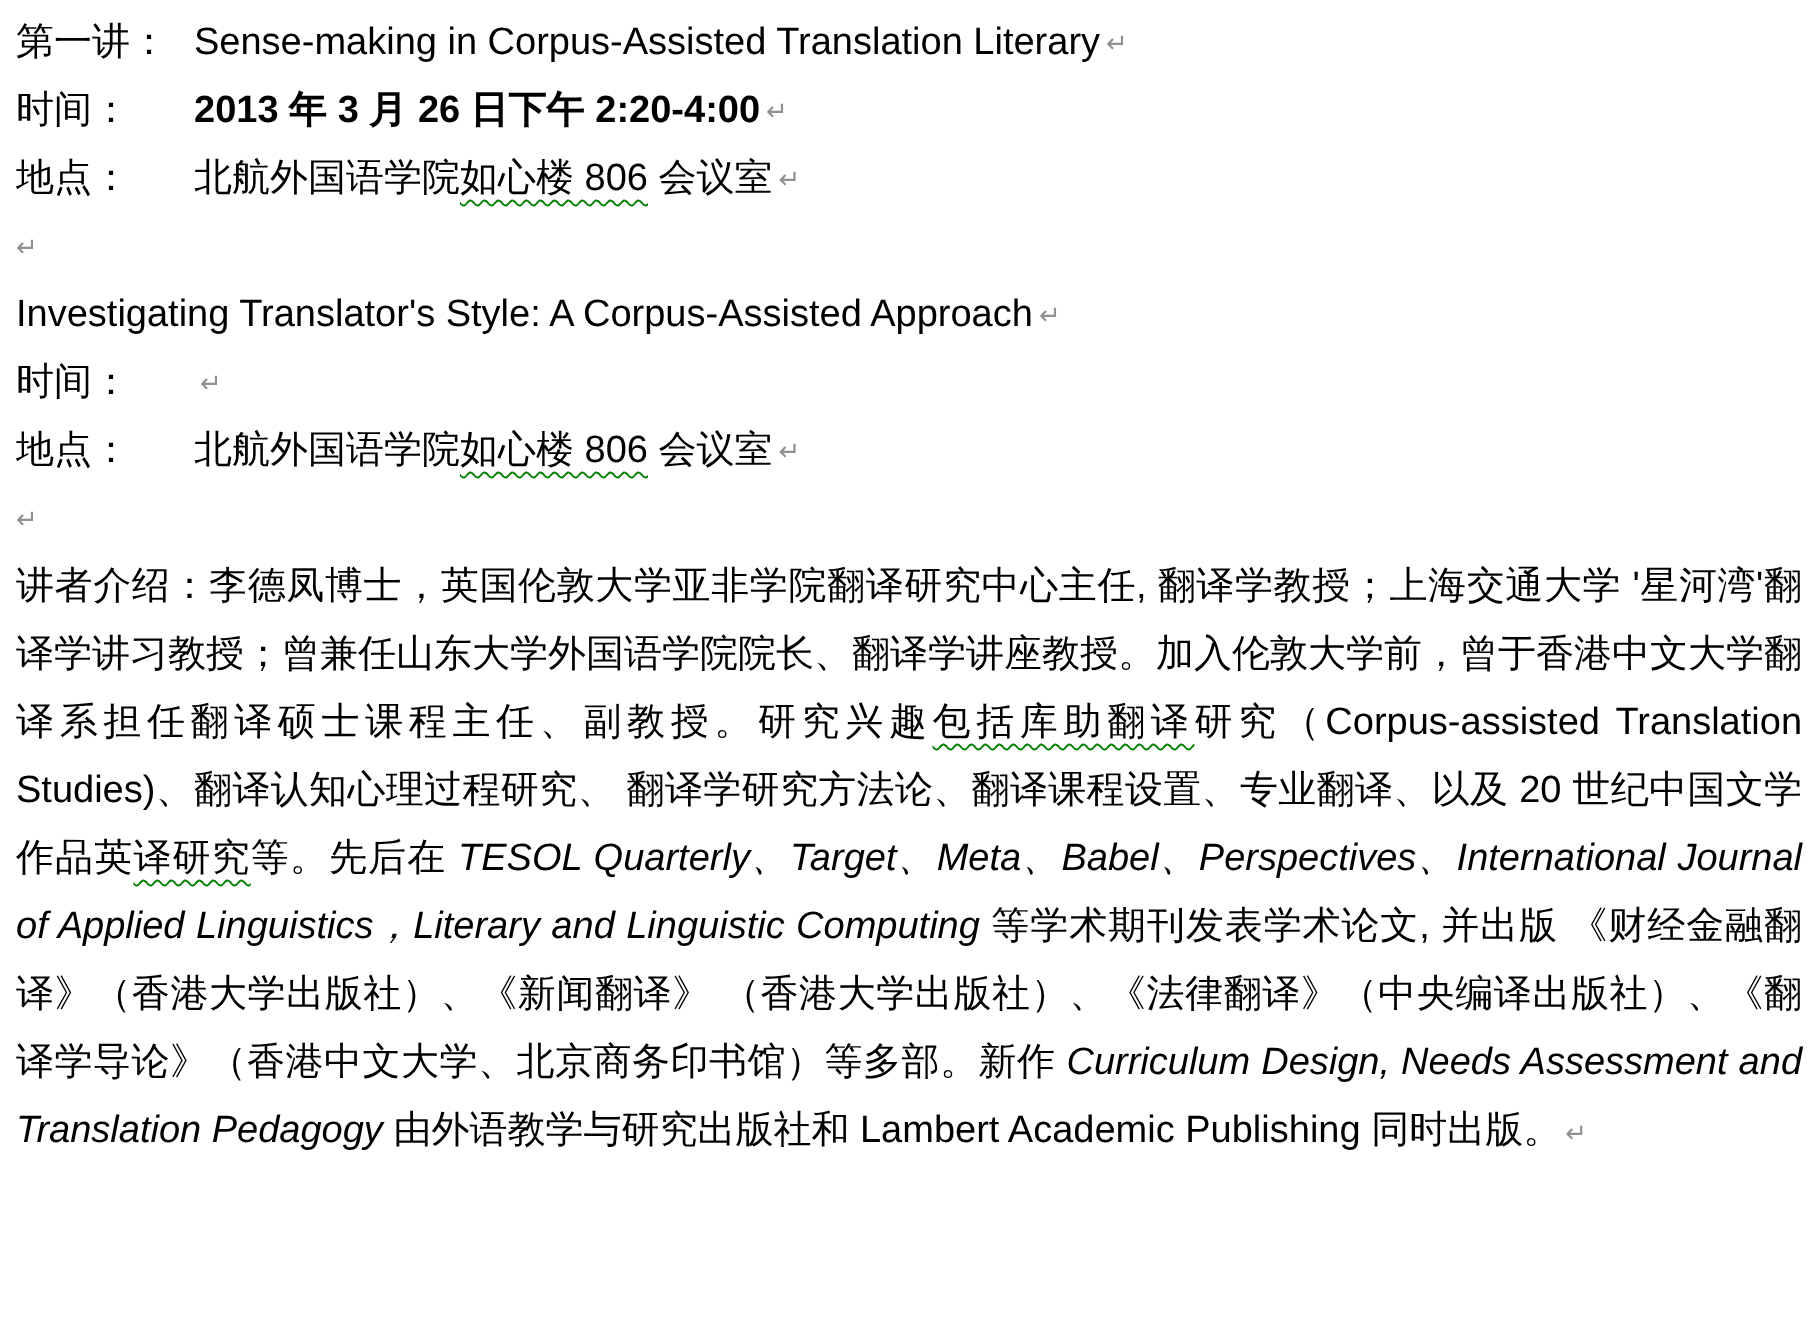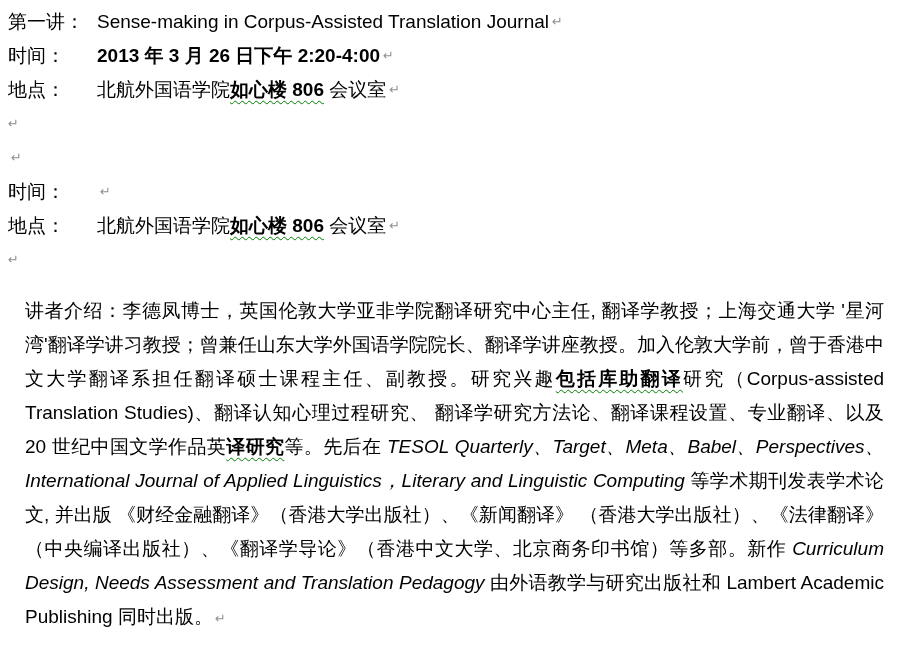--- a/index.html
+++ b/index.html
@@ -32,63 +32,63 @@
   }
   .value { flex: 0 1 auto; }
   .bold { font-weight: bold; }
   .italic { font-style: italic; }
   .squiggle {
     text-decoration: underline;
     text-decoration-style: wavy;
     text-decoration-color: #008000;
     text-decoration-thickness: 1px;
     text-underline-offset: 4px;
-    font-weight: bold;
   }
   .pmark {
     color: #909090;
     font-size: 13px;
     margin-left: 3px;
     flex: 0 0 auto;
   }
   .bio {
-    margin: 17px;
+    margin: 0;
     line-height: 34px;
     text-align: justify;
   }
   .bio .pmark { margin-left: 2px; }
 </style>
 </head>
 <body>
 
 <div class="page">
 
   <div class="line">
     <span class="label">第一讲：</span>
-    <span class="value">Sense-making in Corpus-Assisted Translation Journal</span>
+    <span class="value">Sense-making in Corpus-Assisted Translation Literary</span>
     <span class="pmark">↵</span>
   </div>
 
   <div class="line">
     <span class="label">时间：</span>
     <span class="value bold">2013 年 3 月 26 日下午 2:20-4:00</span>
     <span class="pmark">↵</span>
   </div>
 
   <div class="line">
     <span class="label">地点：</span>
     <span class="value"><span>北航外国语学院</span><span class="squiggle">如心楼 806</span><span> 会议室</span></span>
     <span class="pmark">↵</span>
   </div>
 
   <div class="line">
     <span class="pmark" style="margin-left:0">↵</span>
   </div>
 
   <div class="line">
+    <span class="value">Investigating Translator's Style: A Corpus-Assisted Approach</span>
     <span class="pmark">↵</span>
   </div>
 
   <div class="line">
     <span class="label">时间：</span>
     <span class="pmark">↵</span>
   </div>
 
   <div class="line">
     <span class="label">地点：</span>

